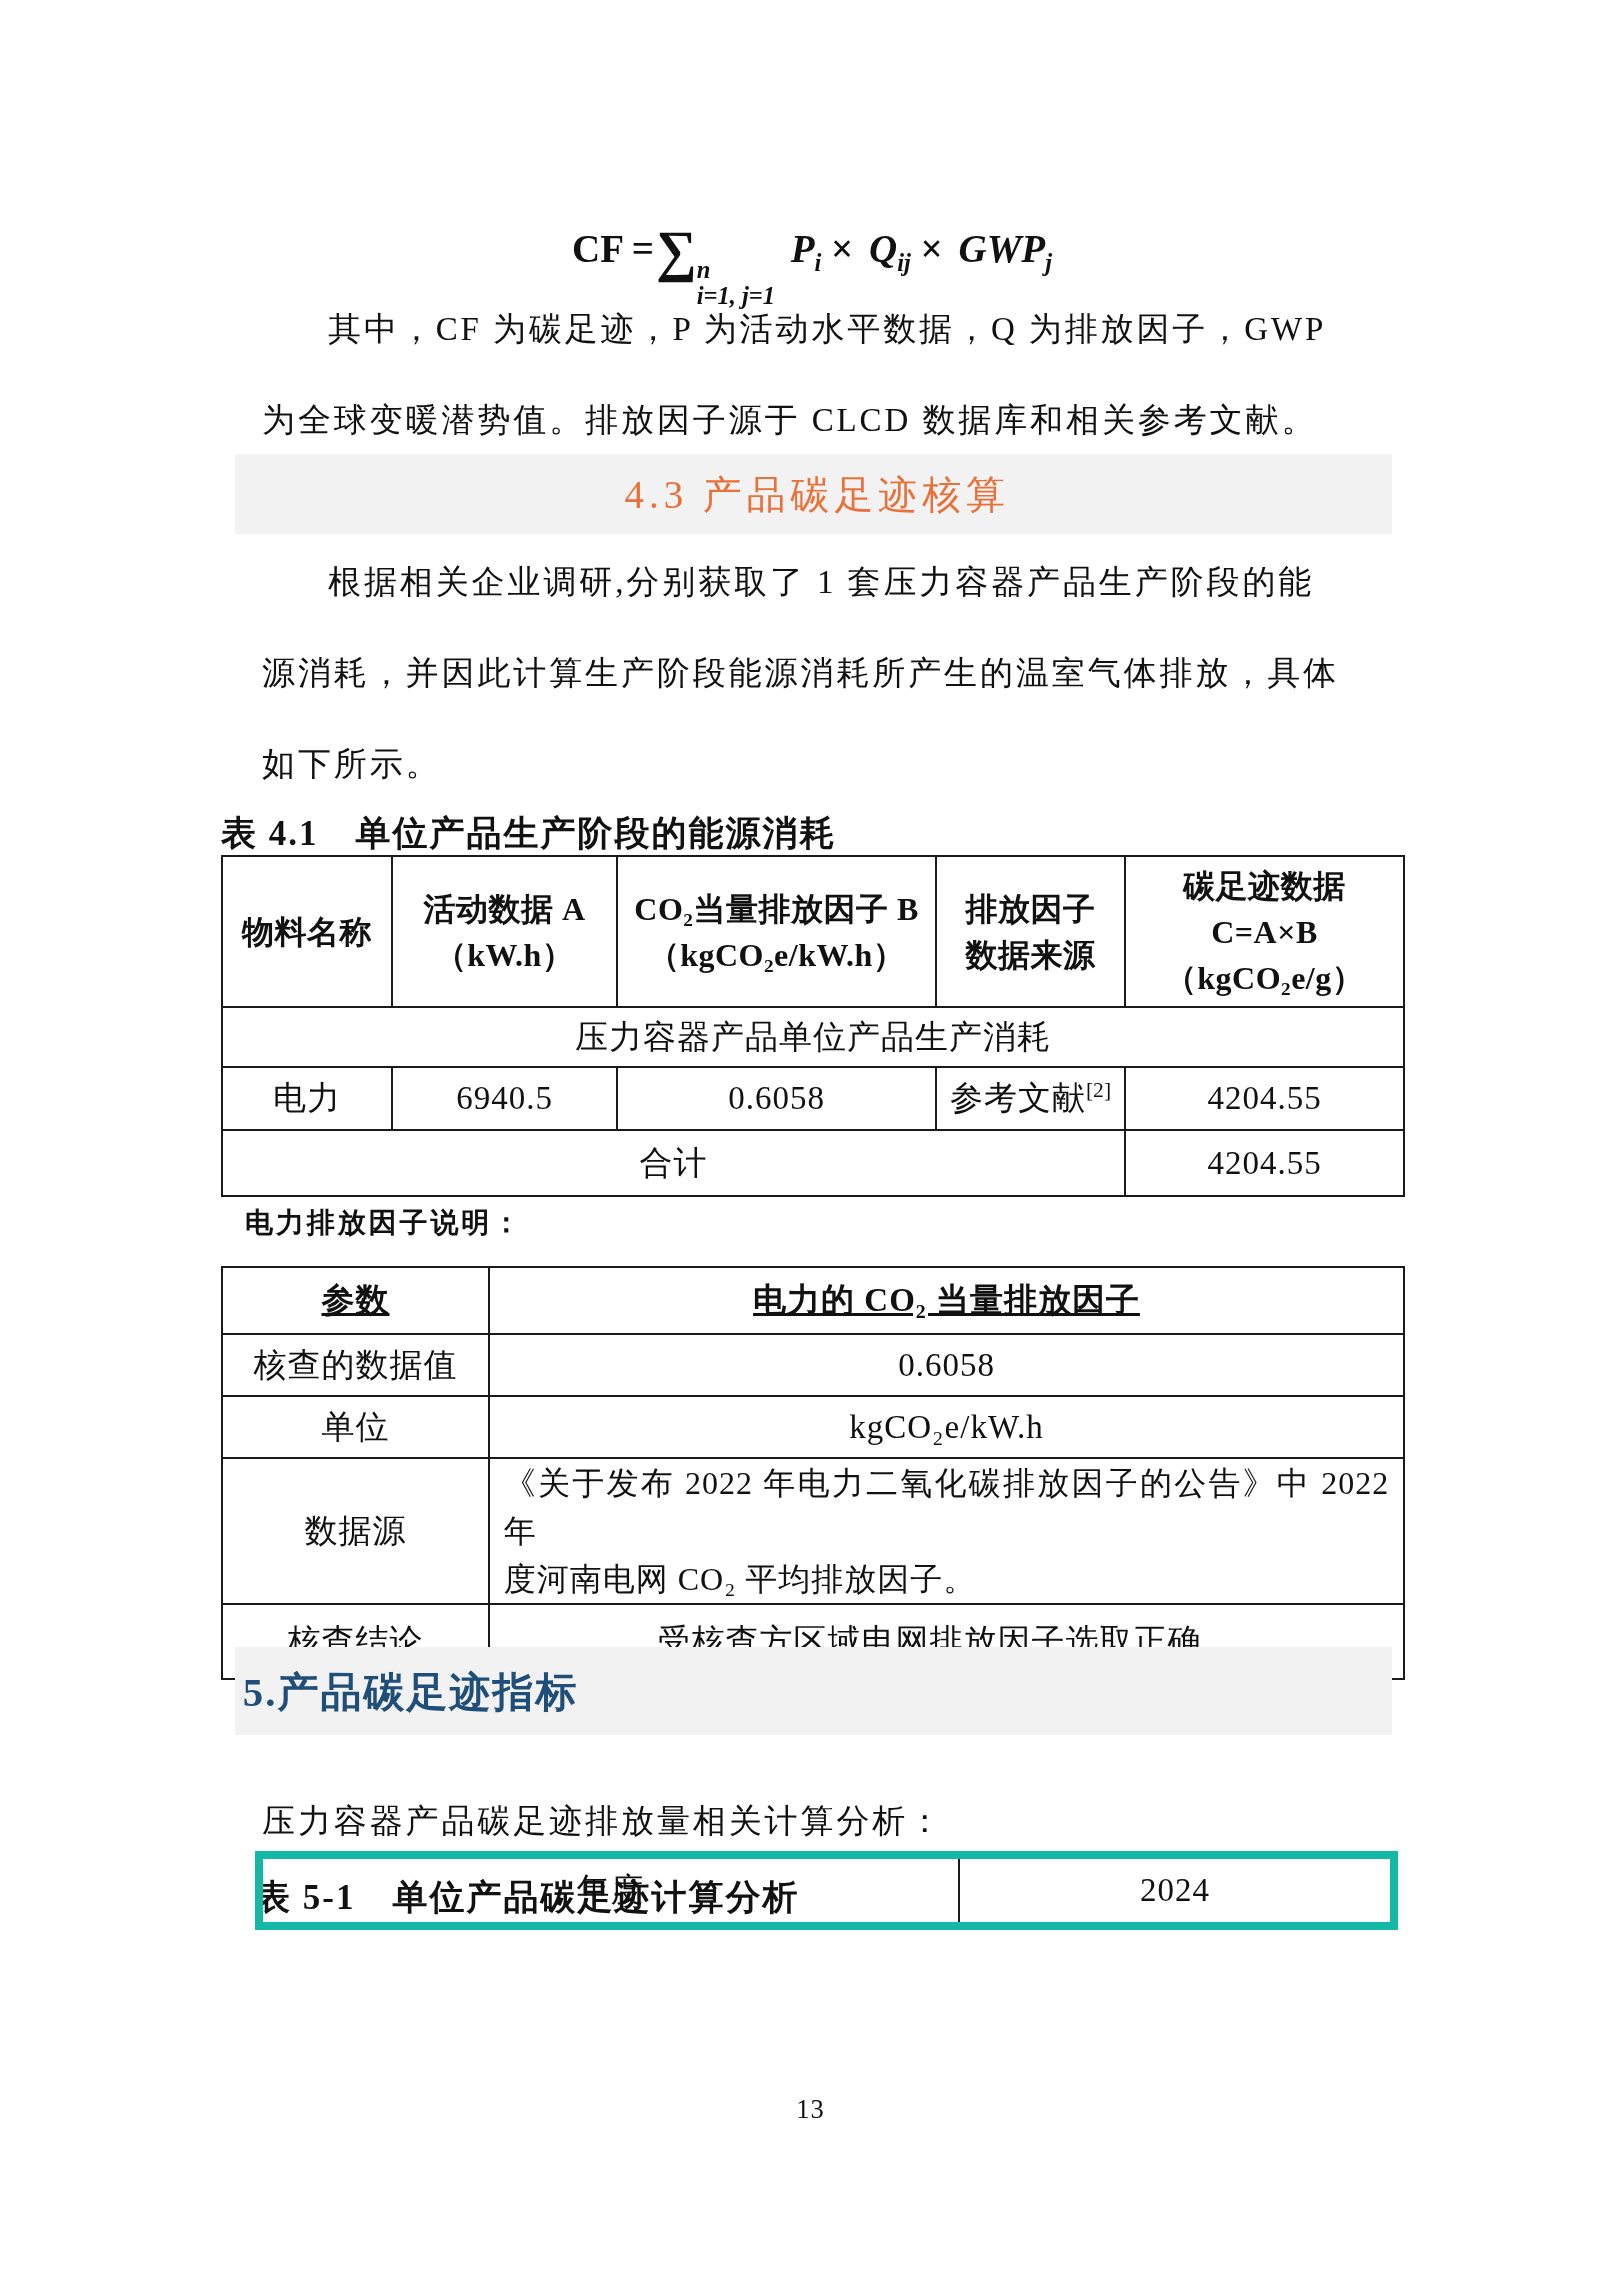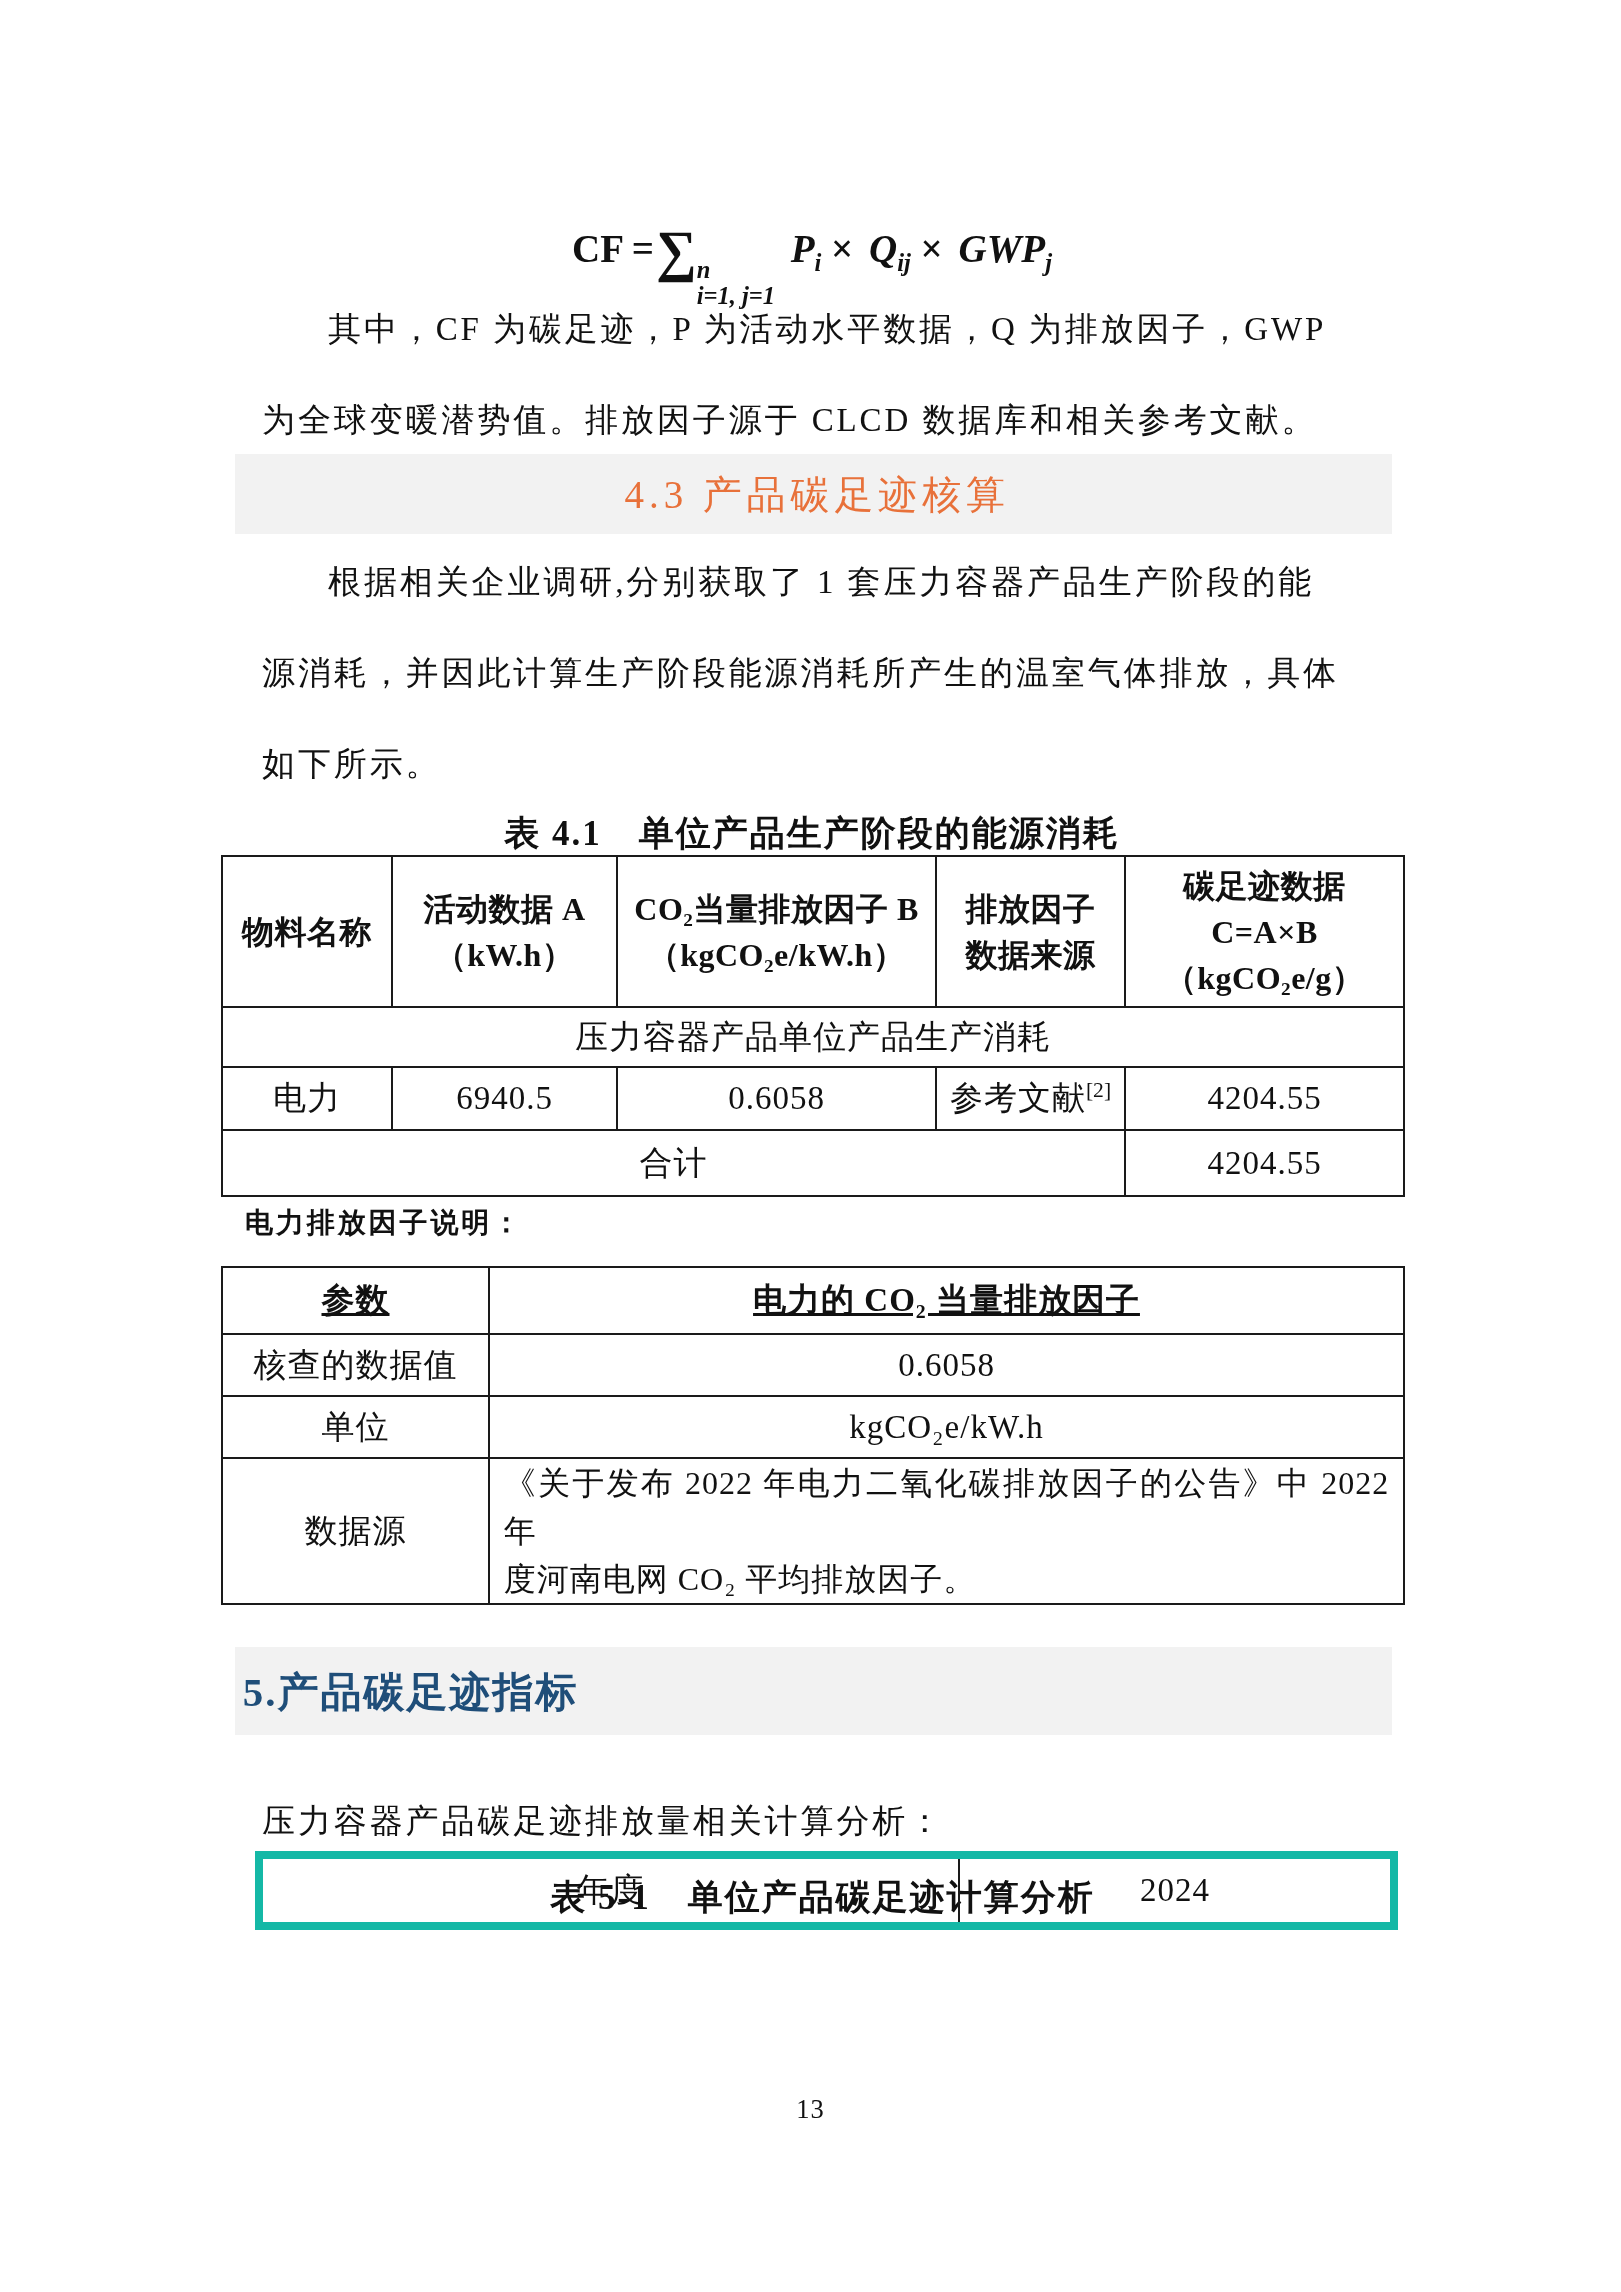--- a/index.html
+++ b/index.html
@@ -68,21 +68,20 @@
     color: #1F4E79;
     font-size: 41px;
     font-weight: bold;
     letter-spacing: 2px;
   }
 
   
   .tcaption {
     position: absolute;
     left: 221px; width: 1182px;
-    text-align: center;
     font-weight: bold;
     font-size: 35px;
     letter-spacing: 2px;
   }
   .note-heading {
     position: absolute;
     left: 245px; top: 1204px;
     font-weight: bold;
     font-size: 28px;
     letter-spacing: 2.9px;
@@ -208,20 +207,24 @@
     </tr>
     <tr class="r2">
       <td>单位</td>
       <td>kgCO₂e/kW.h</td>
     </tr>
     <tr class="r3">
       <td>数据源</td>
       <td class="val">《关于发布 2022 年电力二氧化碳排放因子的公告》中 2022 年
 度河南电网 CO₂ 平均排放因子。</td>
     </tr>
+    <tr class="r4">
+      <td>核查结论</td>
+      <td>受核查方区域电网排放因子选取正确。</td>
+    </tr>
   </tbody>
     </table>
 
   <div class="band band5">5.产品碳足迹指标</div>
   <div class="para" style="top:1776px; white-space:nowrap;">压力容器产品碳足迹排放量相关计算分析：</div>
 
   <div class="tcaption" style="top:1874px; left:255px; width:1135px;">表 5-1　单位产品碳足迹计算分析</div>
   <table id="table51">
     <colgroup>
         <col style="width:700px">

